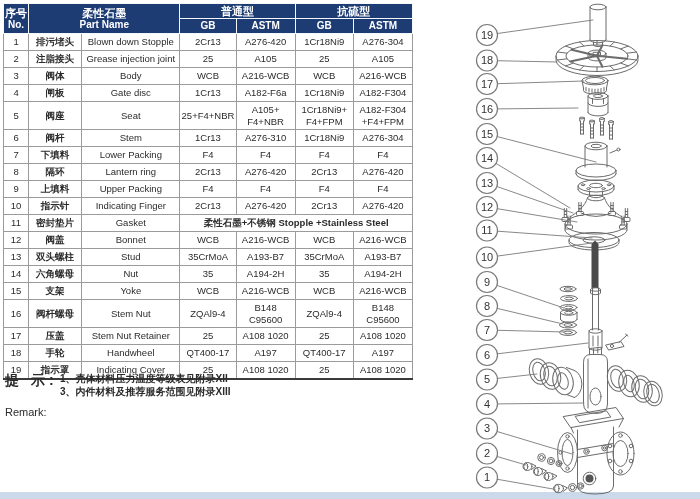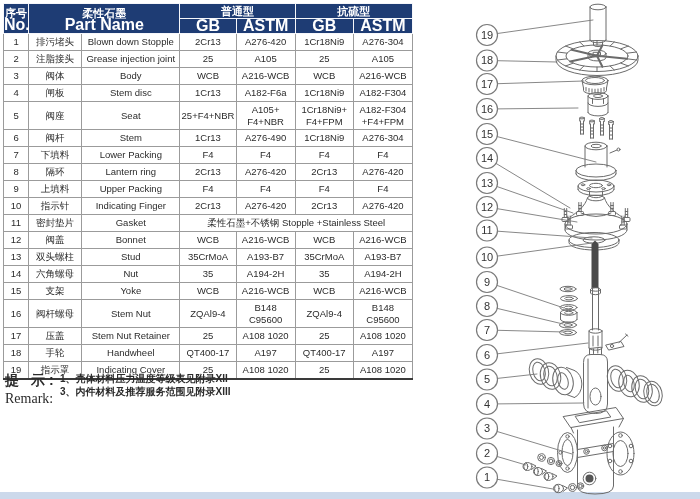--- a/index.html
+++ b/index.html
@@ -16,36 +16,36 @@
     position:absolute;left:3px;top:3px;width:410px;
     border-collapse:collapse;table-layout:fixed;
     border:1.5px solid #5f5f5f;border-bottom:2px solid #3a3a3a;
   }
   table.parts-table thead th{
     background:#1e3c74;color:#ffffff;font-weight:bold;
     border:1px solid #f5f6fa;font-size:10px;line-height:12px;
     padding:1px 0;text-align:center;
   }
   table.parts-table thead .hdr-zh{font-size:11px;}
-  table.parts-table thead .hdr-en{font-size:16px;}
+  table.parts-table thead .hdr-en{font-size:10px;}
   table.parts-table td{
     border:1px solid #9b9b9b;font-size:9.5px;line-height:11.5px;
     height:16px;text-align:center;vertical-align:middle;
     white-space:pre-line;padding:0 1px;color:#2b2b2b;
   }
   table.parts-table tr.tall td{height:27px;}
-  td.zh-cell{font-size:10px;}
+  td.zh-cell{font-size:10px;font-weight:bold;}
   col.c-no{width:25px;} col.c-zh{width:53px;} col.c-en{width:98px;}
   col.c-m1{width:56px;} col.c-m2{width:59px;} col.c-m3{width:58px;} col.c-m4{width:59px;}
 
   
   .remark{position:absolute;left:5px;top:372px;width:420px;display:flex;}
   .remark-label{width:55px;flex:none;font-size:11px;}
   .remark-label .zh{font-weight:bold;letter-spacing:4px;font-size:14px;}
-  .remark-label .en{font-size:14px;margin-top:1px;font-family:Liberation Serif, serif;}
+  .remark-label .en{font-size:11px;margin-top:16px;}
   .remark-items{flex:1;}
   .remark-item .zh{font-weight:bold;font-size:10px;line-height:13px;}
   .remark-item .en{font-size:10.5px;line-height:13px;padding-left:15px;max-width:345px;}
 
   
   svg.diagram{position:absolute;left:420px;top:0;}
   .bottom-bar{position:absolute;left:0;bottom:0;width:700px;height:7px;background:#ccd9eb;}
 </style>
 </head>
 <body>
@@ -108,21 +108,21 @@
           <td class="zh-cell">阀体</td>
           <td>Body</td>
           <td>WCB</td>
           <td>A216-WCB</td>
           <td>WCB</td>
           <td>A216-WCB</td>
         </tr>
         <tr>
           <td>4</td>
           <td class="zh-cell">闸板</td>
-          <td>Stem disc</td>
+          <td>Gate disc</td>
           <td>1Cr13</td>
           <td>A182-F6a</td>
           <td>1Cr18Ni9</td>
           <td>A182-F304</td>
         </tr>
         <tr class="tall">
           <td>5</td>
           <td class="zh-cell">阀座</td>
           <td>Seat</td>
           <td>25+F4+NBR</td>
@@ -131,21 +131,21 @@
           <td>1Cr18Ni9+
 F4+FPM</td>
           <td>A182-F304
 +F4+FPM</td>
         </tr>
         <tr>
           <td>6</td>
           <td class="zh-cell">阀杆</td>
           <td>Stem</td>
           <td>1Cr13</td>
-          <td>A276-490</td>
+          <td>A276-310</td>
           <td>1Cr18Ni9</td>
           <td>A276-304</td>
         </tr>
         <tr>
           <td>7</td>
           <td class="zh-cell">下填料</td>
           <td>Lower Packing</td>
           <td>F4</td>
           <td>F4</td>
           <td>F4</td>

